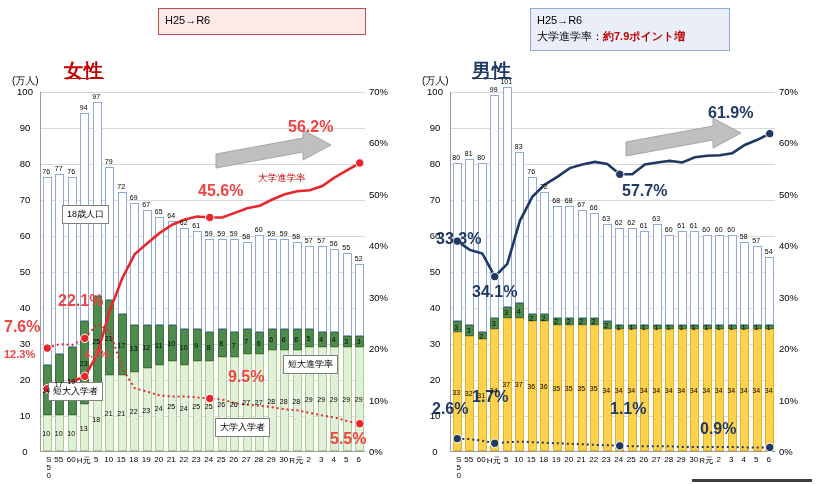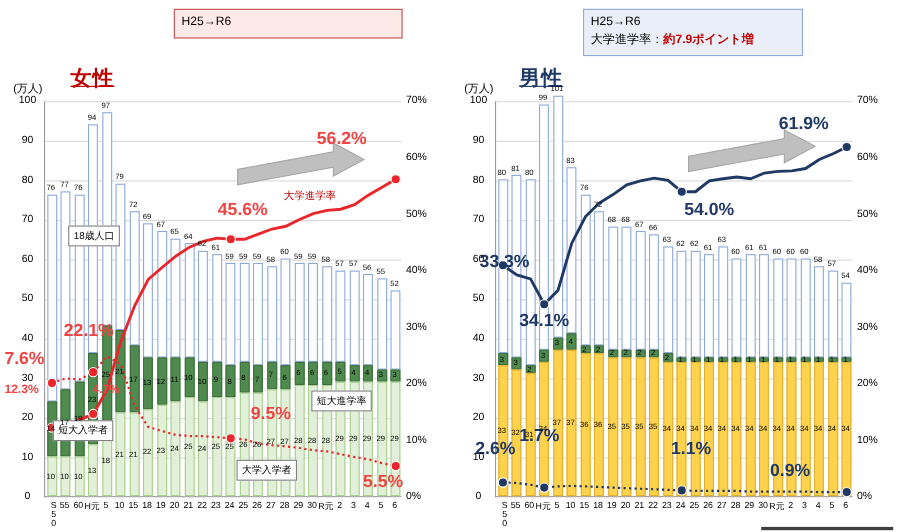--- a/index.html
+++ b/index.html
@@ -608,21 +608,21 @@
         <circle cx="168.75" cy="82.28571428571428" r="4.2" fill="#1f3864" stroke="#fff" stroke-width="1"></circle>
         <circle cx="168.75" cy="353.8285714285714" r="4.2" fill="#1f3864" stroke="#fff" stroke-width="1"></circle>
         <circle cx="318.75" cy="41.6571428571429" r="4.2" fill="#1f3864" stroke="#fff" stroke-width="1"></circle>
         <circle cx="318.75" cy="355.37142857142857" r="4.2" fill="#1f3864" stroke="#fff" stroke-width="1"></circle>
         <path d="M 175 50 L 262 34 L 262 26 L 290 41 L 262 56 L 262 48 L 175 64 Z" fill="#bfbfbf" stroke="#a6a6a6"></path>
       </svg>
     </div>
 
   <div class="annot navy" style="left:26px; top:230px;">33.3%</div>
   <div class="annot navy" style="left:62px; top:283px;">34.1%</div>
-  <div class="annot navy" style="left:212px; top:182px;">54.0%</div>
+  <div class="annot navy" style="left:212px; top:182px;">57.7%</div>
   <div class="annot navy" style="left:298px; top:104px;">61.9%</div>
   <div class="annot navy" style="left:22px; top:400px;">2.6%</div>
   <div class="annot navy" style="left:62px; top:388px;">1.7%</div>
   <div class="annot navy" style="left:200px; top:400px;">1.1%</div>
   <div class="annot navy" style="left:290px; top:420px;">0.9%</div>
 <div class="ytick" style="left: 14px; top: 446px;">0</div>
     <div class="ytick" style="left: 14px; top: 410px;">10</div>
     <div class="ytick" style="left: 14px; top: 374px;">20</div>
     <div class="ytick" style="left: 14px; top: 338px;">30</div>
     <div class="ytick" style="left: 14px; top: 302px;">40</div>

